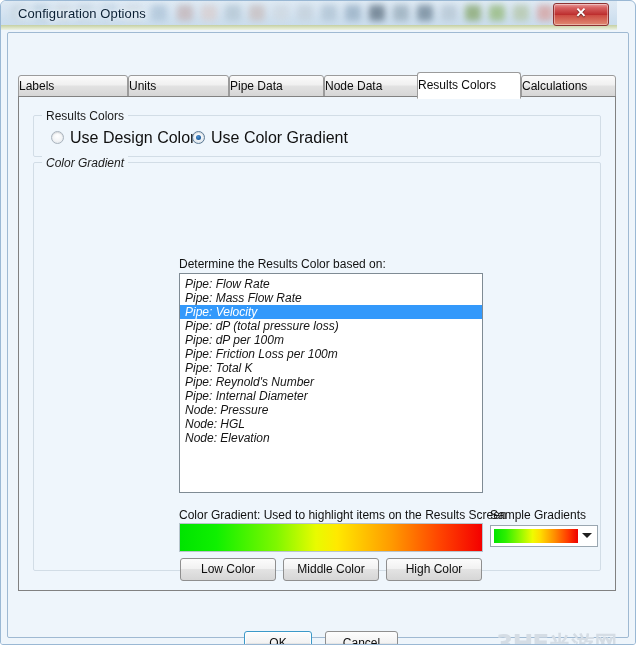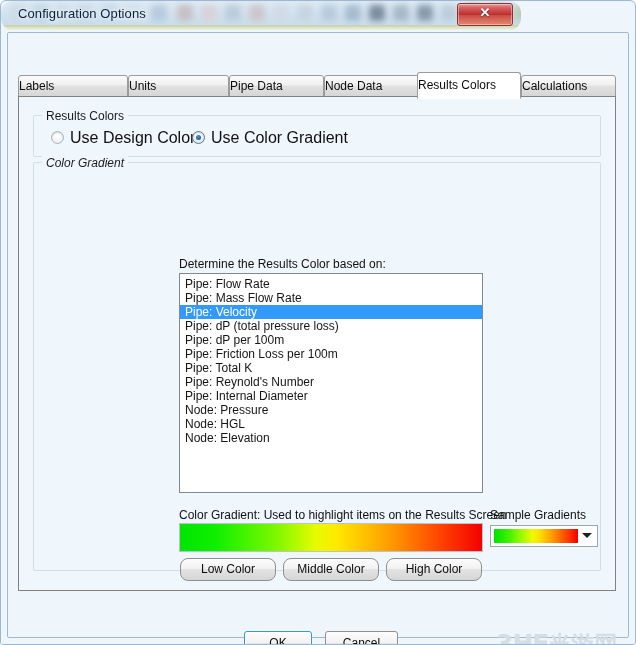--- a/index.html
+++ b/index.html
@@ -26,25 +26,24 @@
     background: #eef5fb;
     border: 1px solid #9ab8d4;
     border-radius: 6px 6px 3px 3px;
     overflow: hidden;
   }
 
   
   #titlebar {
     position: absolute;
     left: 0; top: 0;
-    width: 520px;
+    width: 616px;
     height: 29px;
     background: linear-gradient(to bottom,#dfeaf4 0%, #d4e3f1 45%, #cfe0ef 60%, #c8dcec 100%);
     overflow: hidden;
-    border-radius: 12px;
   }
   #titlebar-blur {
     position: absolute;
     left: 0; top: 0;
     width: 636px; height: 29px;
     filter: blur(3.2px);
     opacity: .85;
   }
   #titlebar-blur .ic {
     position: absolute;
@@ -237,20 +236,21 @@
     cursor: default;
   }
   .li {
     height: 14px;
     line-height: 14px;
     padding: 0 0 0 5px;
     font-size: 12px;
     color: #151515;
     white-space: nowrap;
     cursor: pointer;
+    font-style: italic;
   }
   .li:first-child { margin-top: 3px; }
   .li.sel {
     background: #3399fb;
     color: #ffffff;
   }
 
   
   #grad-caption {
     position: absolute;
@@ -306,21 +306,21 @@
   }
 
   
   .colorbtn {
     position: absolute;
     top: 461px;
     height: 23px;
     box-sizing: border-box;
     background: linear-gradient(to bottom,#fcfcfc 0%,#f1f1f1 48%,#e3e3e3 50%,#d6d6d6 100%);
     border: 1px solid #8f8f8f;
-    border-radius: 8px;
+    border-radius: 3px;
     text-align: center;
     line-height: 21px;
     font-size: 12px;
     color: #0d0d0d;
     cursor: pointer;
   }
   #btn-low    { left: 161px; width: 96px; }
   #btn-middle { left: 264px; width: 96px; }
   #btn-high   { left: 367px; width: 96px; }
 

